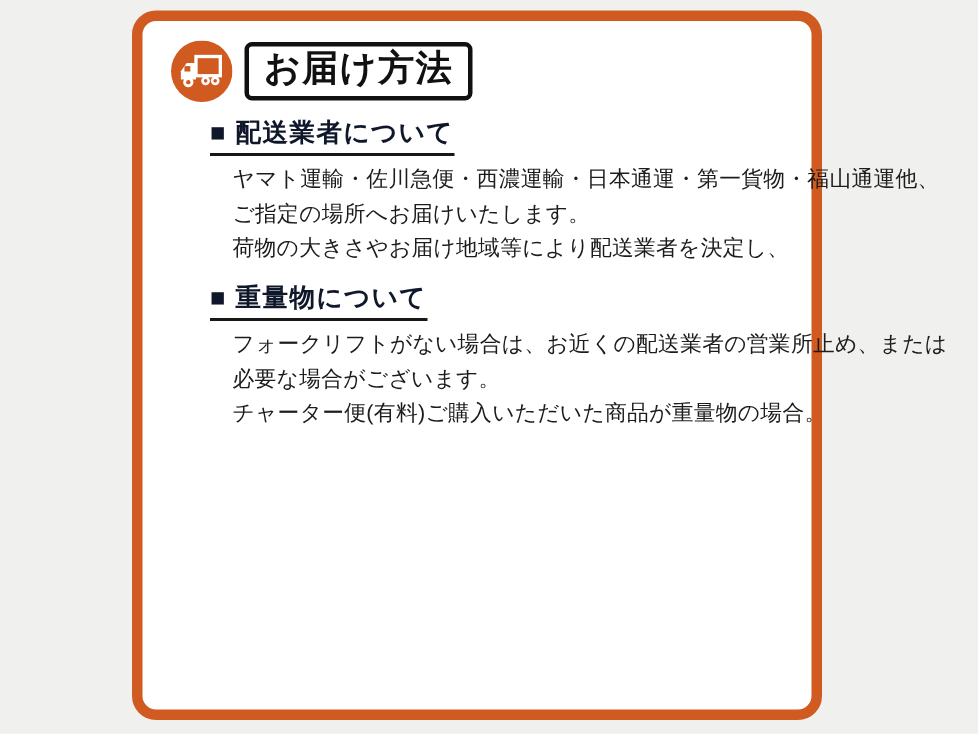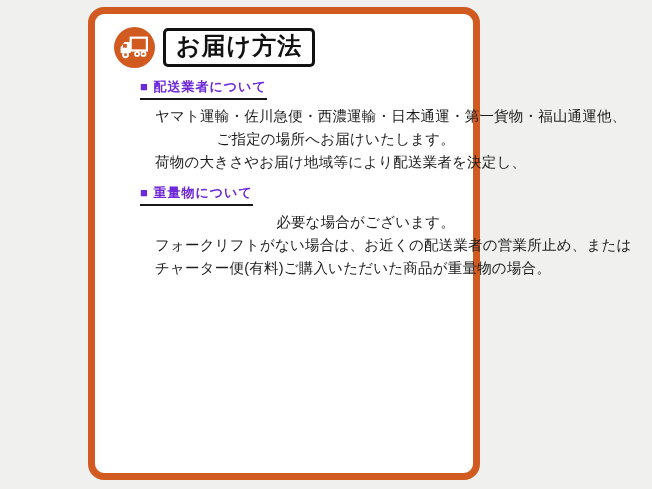--- a/index.html
+++ b/index.html
@@ -6,21 +6,21 @@
   html, body {
     width: 652px; height: 489px;
     background: #f0f0ee;
     font-family: "Liberation Sans", "DejaVu Sans", sans-serif;
     overflow: hidden;
     position: relative;
   }
   .panel {
     position: absolute;
     left: 88px; top: 7px;
-    width: 392px; height: 473px;
+    width: 460px; height: 473px;
     background: #ffffff;
     border: 7px solid #d15a20;
     border-radius: 16px;
     padding: 13px 14px 0 13px;
   }
   .header-row {
     display: flex;
     align-items: center;
     margin-left: 6px;
   }
@@ -40,38 +40,37 @@
     letter-spacing: 1px;
     line-height: 1.2;
   }
   .sections {
     margin-left: 32px;
     margin-right: 4px;
   }
   .section { margin-top: 9px; }
   .section-heading {
     display: inline-block;
-    font-size: 13px;
+    font-size: 17px;
     font-weight: bold;
-    color: #6d28d9;
+    color: #0f172a;
     letter-spacing: 1px;
     border-bottom: 2px solid #171717;
     padding-bottom: 2px;
     margin-bottom: 5px;
   }
   .section-body {
     padding-left: 15px;
     font-size: 14.5px;
     color: #1c1c1c;
   }
   .section-body .line {
     line-height: 23px;
     letter-spacing: 0.2px;
     white-space: nowrap;
-    text-align: right;
   }
 </style>
 </head>
 <body>
 
 <div class="panel">
 
   <div class="header-row">
     <span class="truck-badge">
       <svg width="41" height="41" viewBox="0 0 48 48" aria-hidden="true">
@@ -97,21 +96,21 @@
       <div class="section-body">
         <div class="line">ヤマト運輸・佐川急便・西濃運輸・日本通運・第一貨物・福山通運他、</div>
         <div class="line">ご指定の場所へお届けいたします。</div>
         <div class="line">荷物の大きさやお届け地域等により配送業者を決定し、</div>
       </div>
     </div>
 
     <div class="section">
       <div class="section-heading">■ 重量物について</div>
       <div class="section-body">
+        <div class="line">フォークリフトがない場合は、お近くの配送業者の営業所止め、または</div>
         <div class="line">必要な場合がございます。</div>
-        <div class="line">フォークリフトがない場合は、お近くの配送業者の営業所止め、または</div>
         <div class="line">チャーター便(有料)ご購入いただいた商品が重量物の場合。</div>
       </div>
     </div>
 
 
   </div>
 </div>
 
 </body></html>

